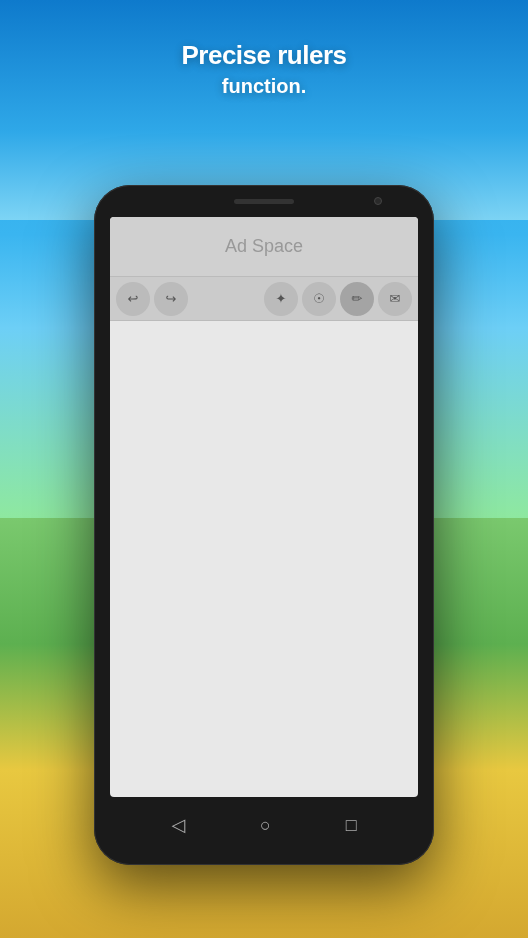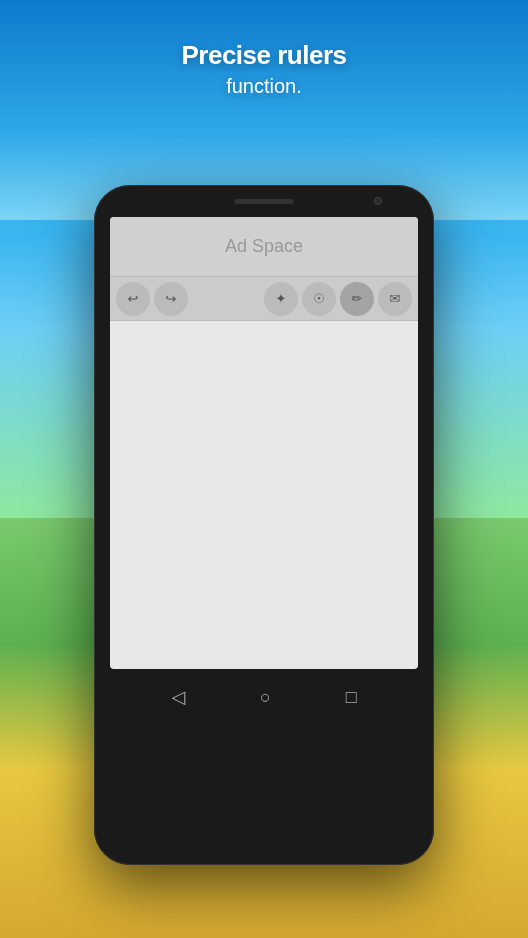--- a/index.html
+++ b/index.html
@@ -43,21 +43,21 @@
       color: white;
       text-shadow: 0 2px 8px rgba(0,0,0,0.3);
     }
     .headline-main {
       font-size: 26px;
       font-weight: 700;
       letter-spacing: -0.5px;
     }
     .headline-sub {
       font-size: 20px;
-      font-weight: 400;
+      font-weight: 700;
       margin-top: 4px;
     }
 
     
     .phone {
       position: absolute;
       top: 185px;
       left: 50%;
       transform: translateX(-50%);
       width: 340px;
@@ -92,21 +92,21 @@
       border-radius: 50%;
       position: absolute;
       right: 52px;
       top: 12px;
       border: 1px solid #444;
     }
 
     
     .phone-screen {
       width: 308px;
-      height: 452px;
+      height: 580px;
       background: #e8e8e8;
       border-radius: 4px;
       overflow: hidden;
       position: relative;
     }
 
     
     .ad-space {
       width: 100%;
       height: 60px;

